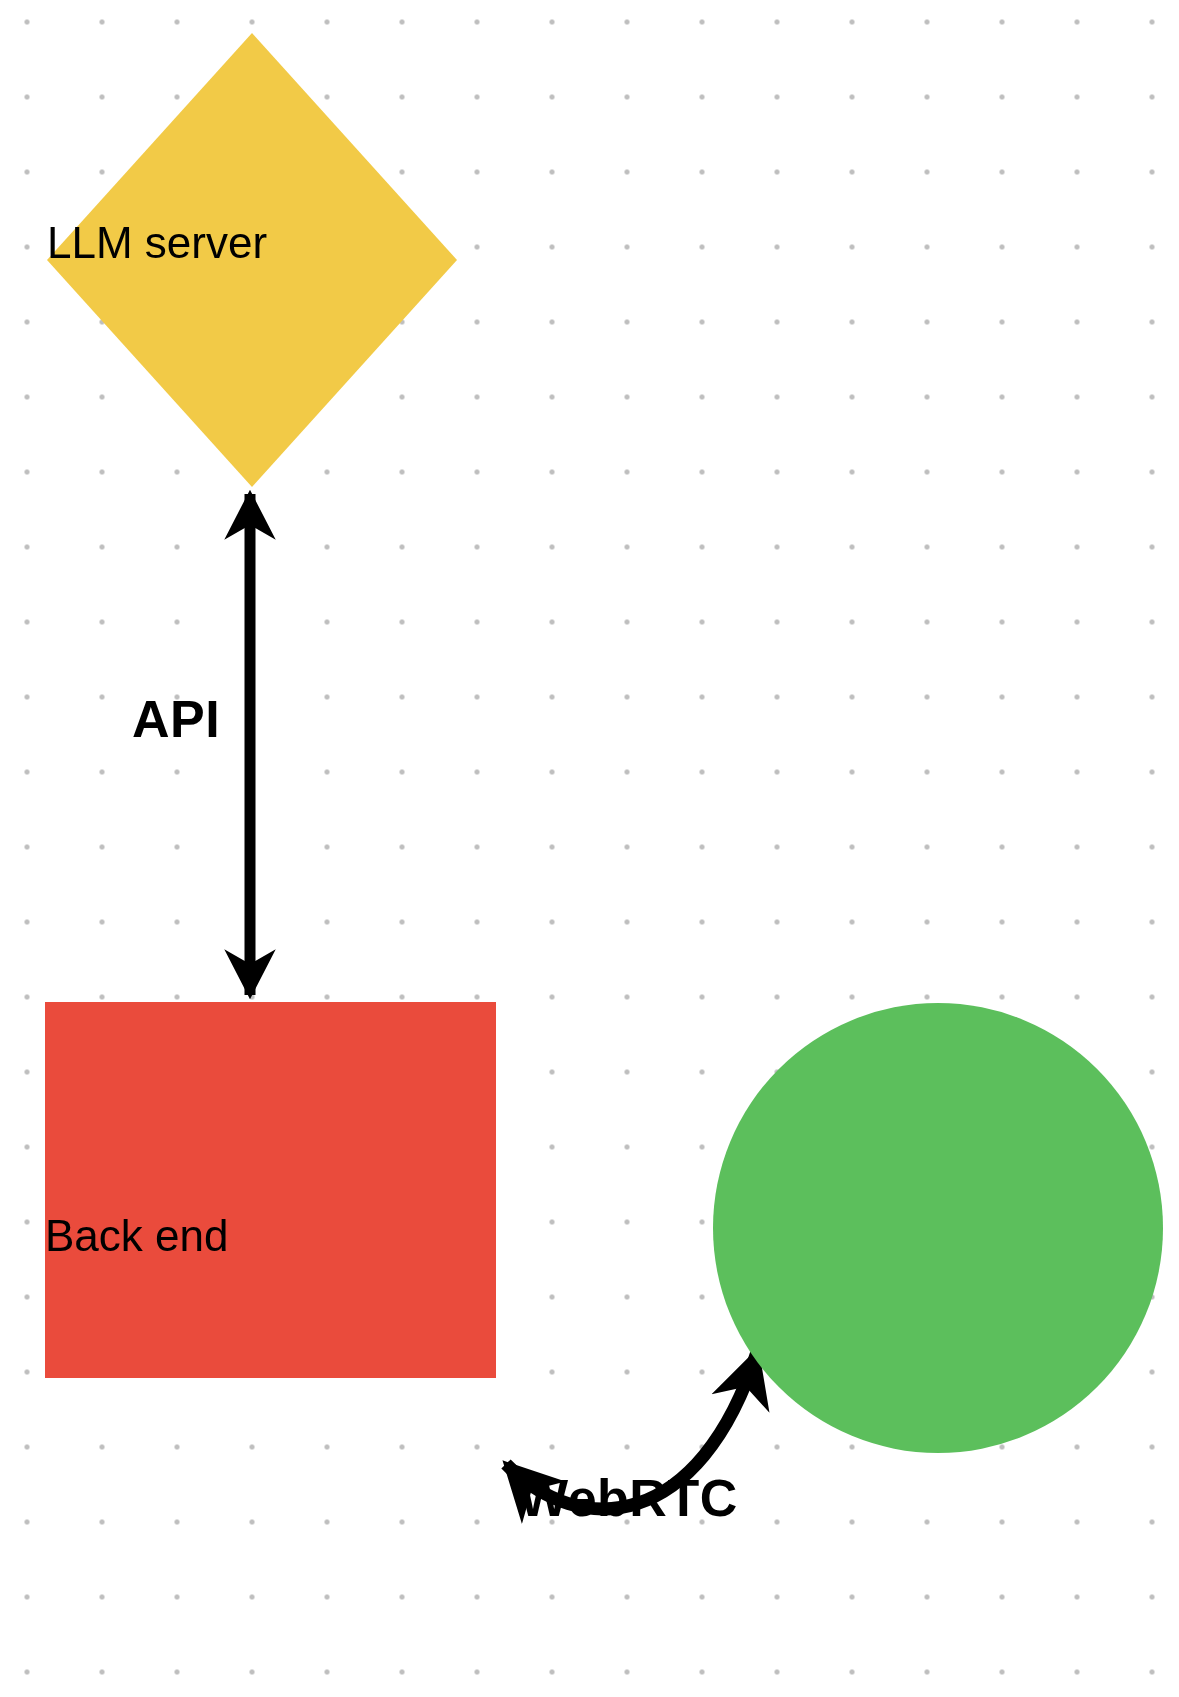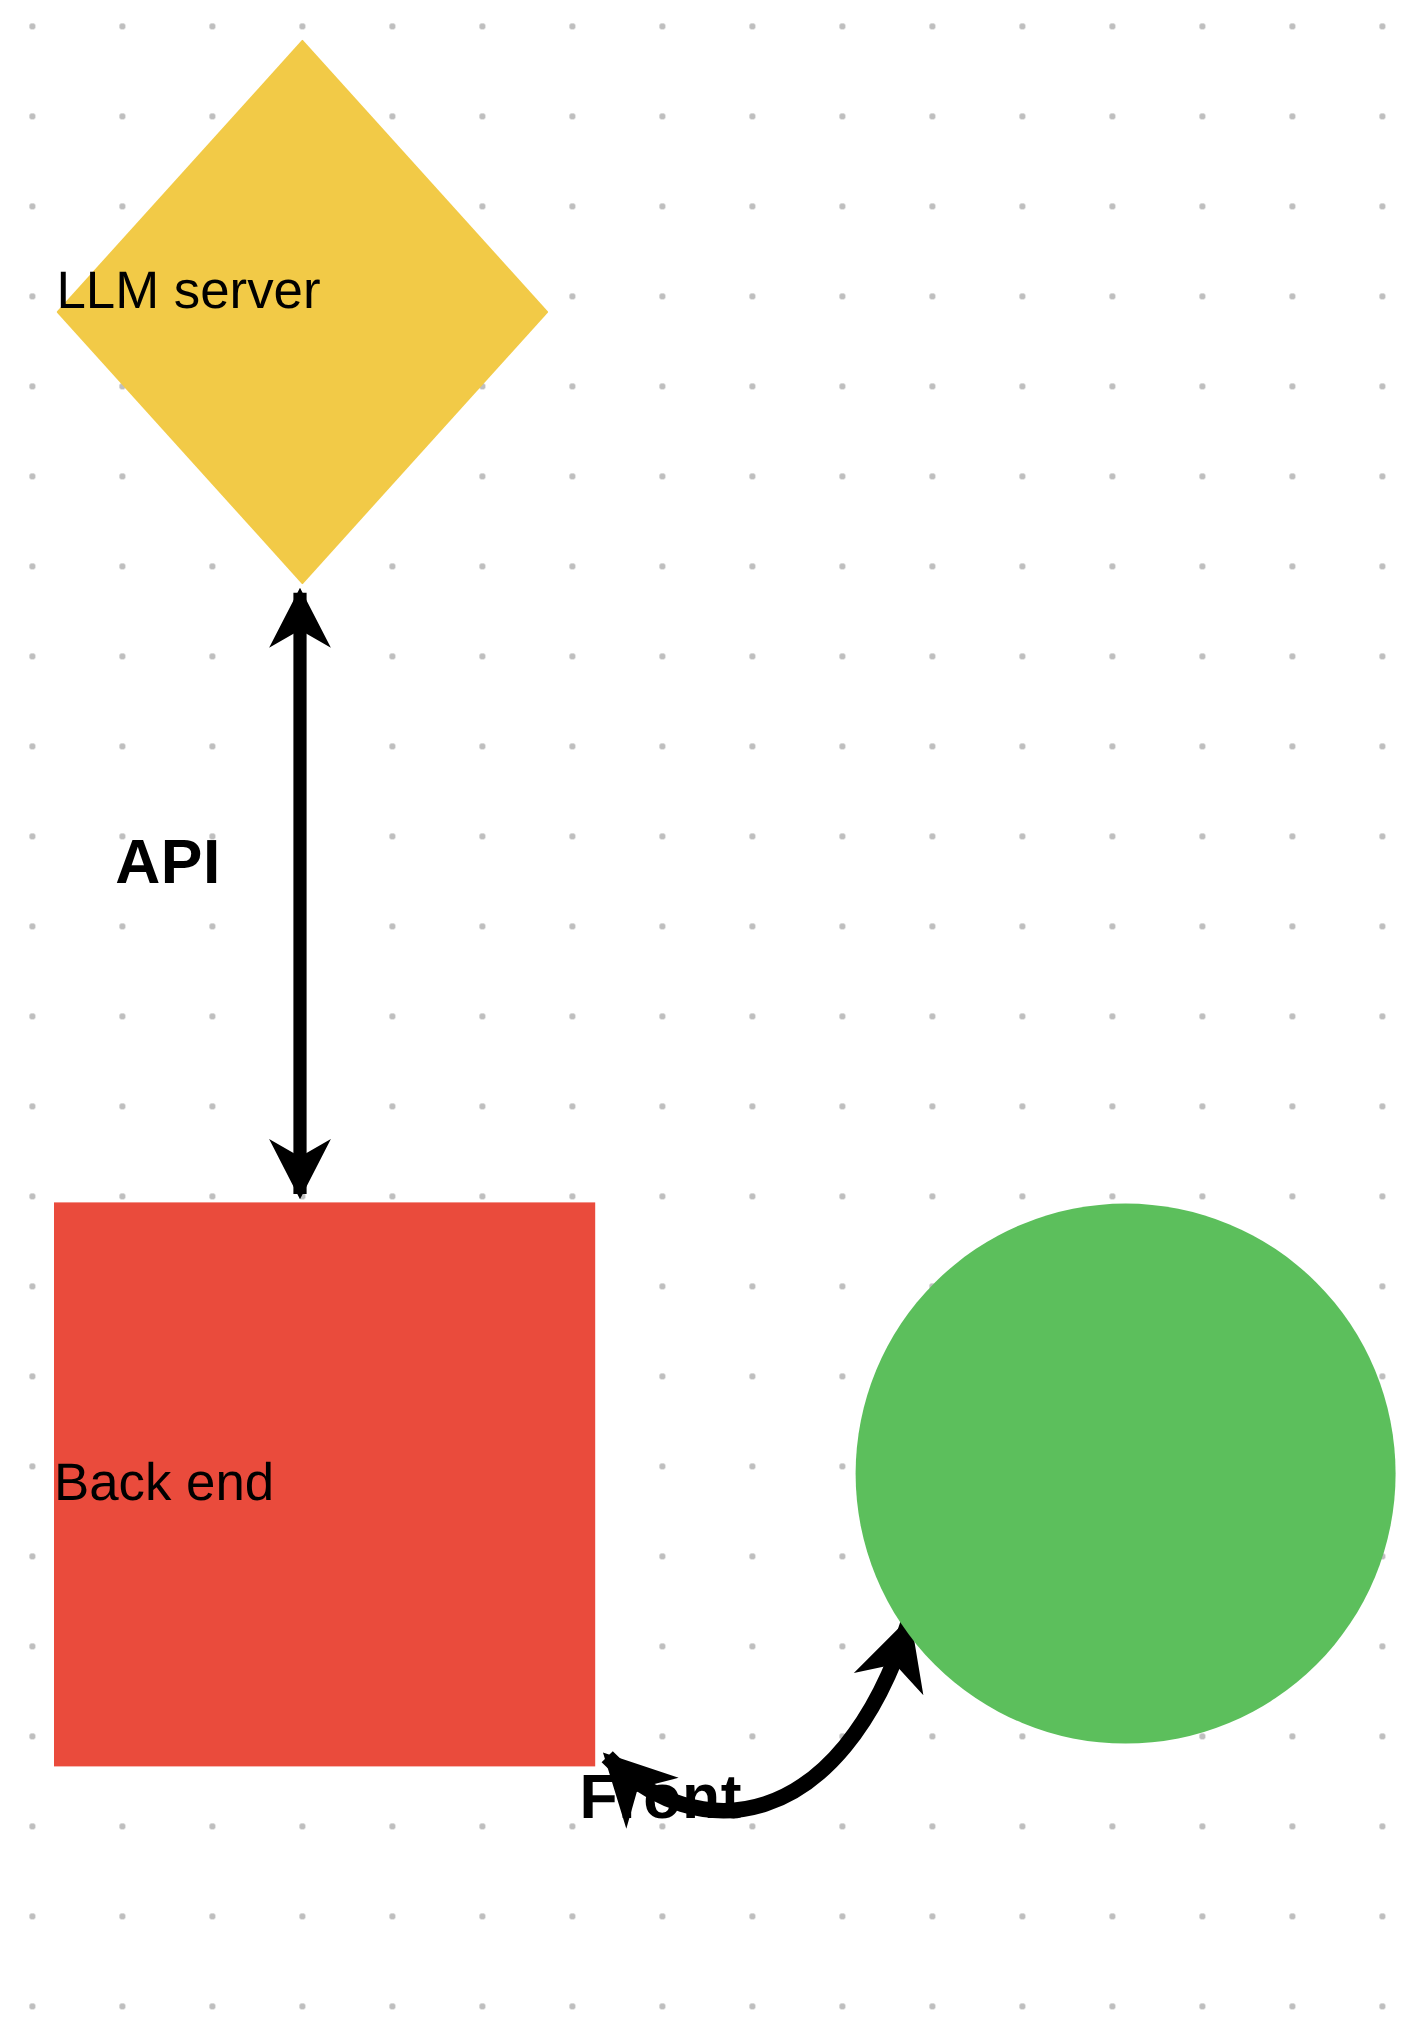--- a/index.html
+++ b/index.html
@@ -49,21 +49,21 @@
     left: 0;
     right: 0;
     top: 186px;
   }
   
   #node-back-end {
     position: absolute;
     left: 45px;
     top: 1002px;
     width: 451px;
-    height: 470px;
+    height: 376px;
   }
   #node-back-end .shape {
     position: absolute;
     inset: 0;
     background: #EA4B3C;
   }
   #node-back-end .node-label {
     position: absolute;
     left: 0;
     right: 0;
@@ -90,20 +90,21 @@
     top: 202px;
   }
   
   .edge-label {
     position: absolute;
     color: #000000;
     font-size: 52px;
     font-weight: 700;
     white-space: nowrap;
     letter-spacing: 0.5px;
+    margin-left: 36px;
   }
   #edge-label-api {
     left: 96px;
     top: 689px;
   }
   #edge-label-webrtc {
     left: 483px;
     top: 1468px;
   }
   
@@ -146,15 +147,15 @@
     <div class="shape"></div>
     <div class="node-label">Back end</div>
   </div>
 
   <div id="node-front-end">
     <div class="shape"></div>
   </div>
 
   <div class="edge-label" id="edge-label-api">API</div>
 
-  <div class="edge-label" id="edge-label-webrtc">Front</div>
+  <div class="edge-label" id="edge-label-webrtc">WebRTC</div>
 
 </div>
 
 </body></html>

